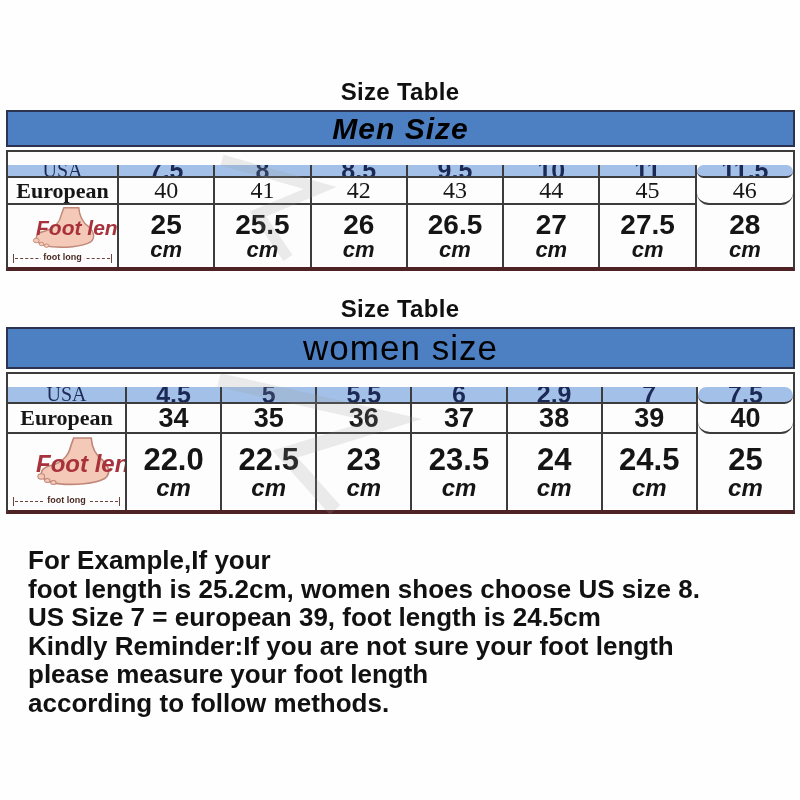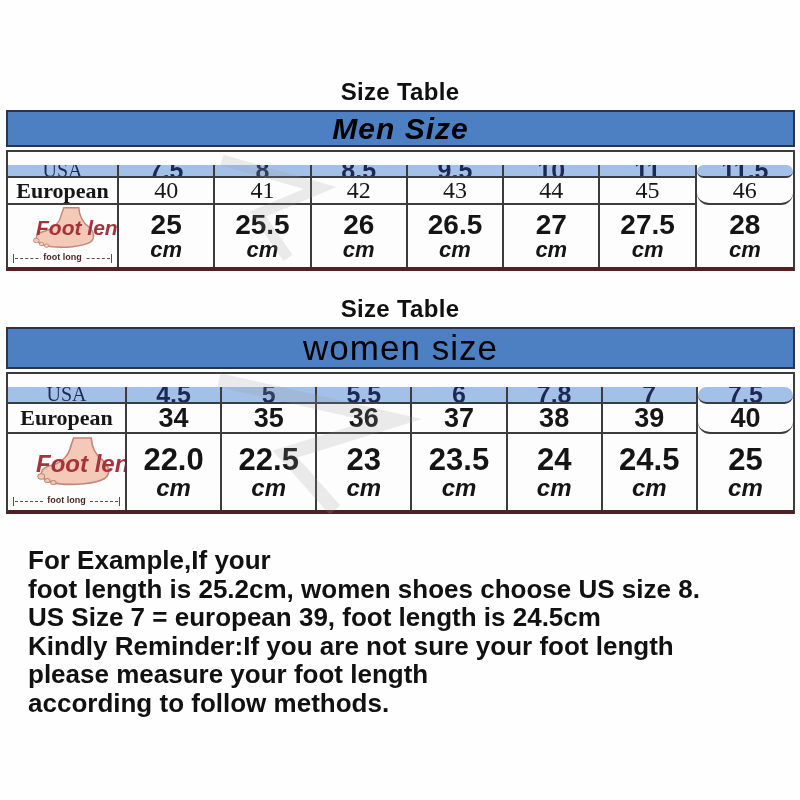--- a/index.html
+++ b/index.html
@@ -155,21 +155,21 @@
 
   <div class="size-table" id="women-table">
     <div class="banner">women size</div>
     <div class="grid">
 
       <div class="cell usa-bg usa-label">USA</div>
       <div class="cell usa-bg usa-val">4.5</div>
       <div class="cell usa-bg usa-val">5</div>
       <div class="cell usa-bg usa-val">5.5</div>
       <div class="cell usa-bg usa-val">6</div>
-      <div class="cell usa-bg usa-val">7.8</div>
+      <div class="cell usa-bg usa-val">2.9</div>
       <div class="cell usa-bg usa-val">7</div>
       <div class="cell usa-bg usa-val lc">7.5</div>
 
       <div class="cell eur-label">European</div>
       <div class="cell eur-val">34</div>
       <div class="cell eur-val">35</div>
       <div class="cell eur-val">36</div>
       <div class="cell eur-val">37</div>
       <div class="cell eur-val">38</div>
       <div class="cell eur-val">39</div>

